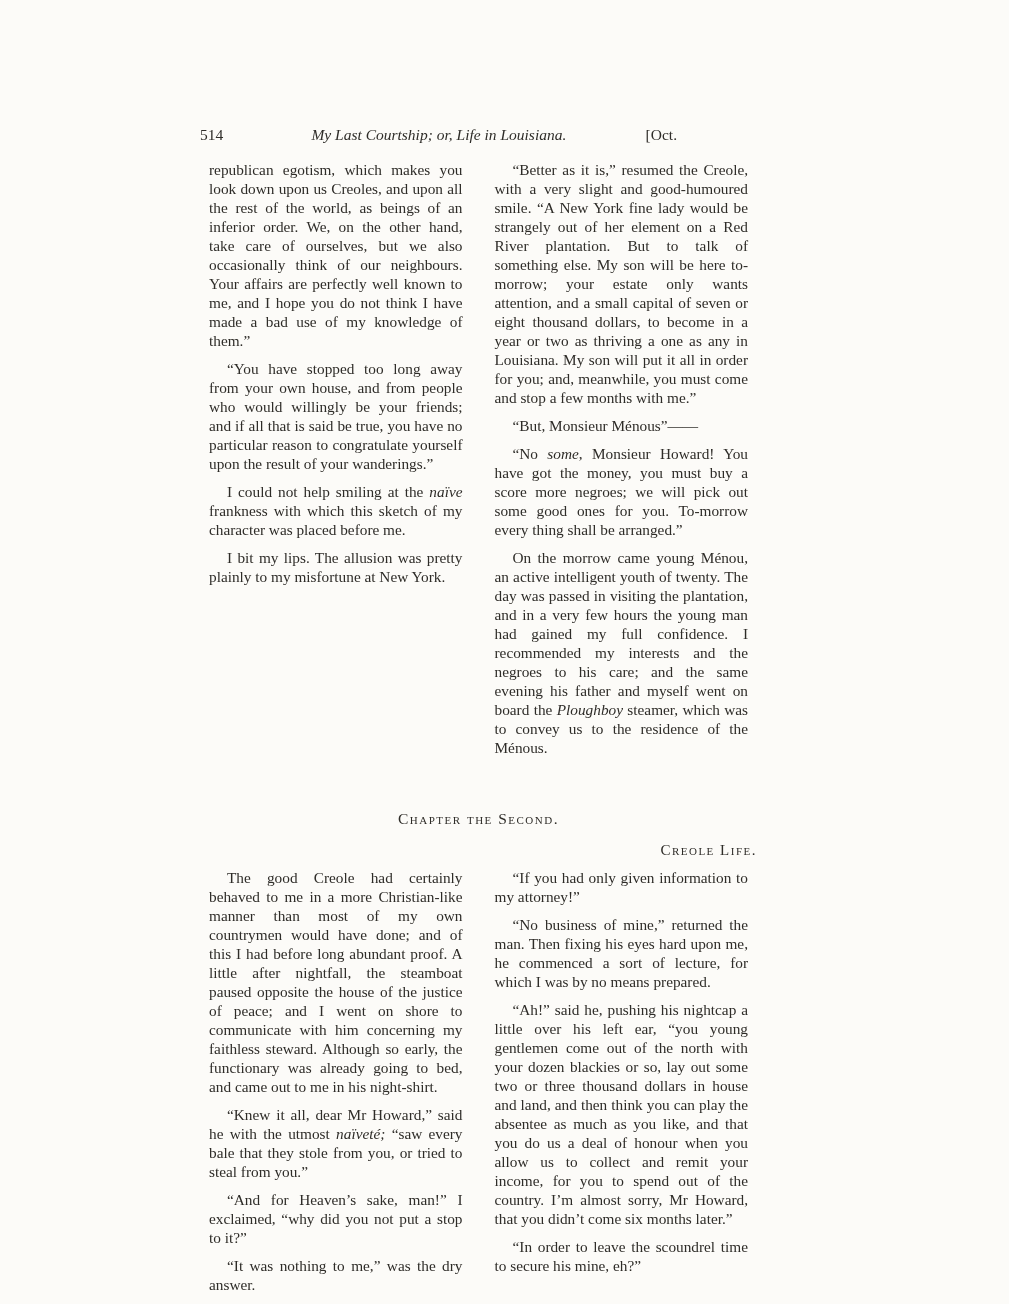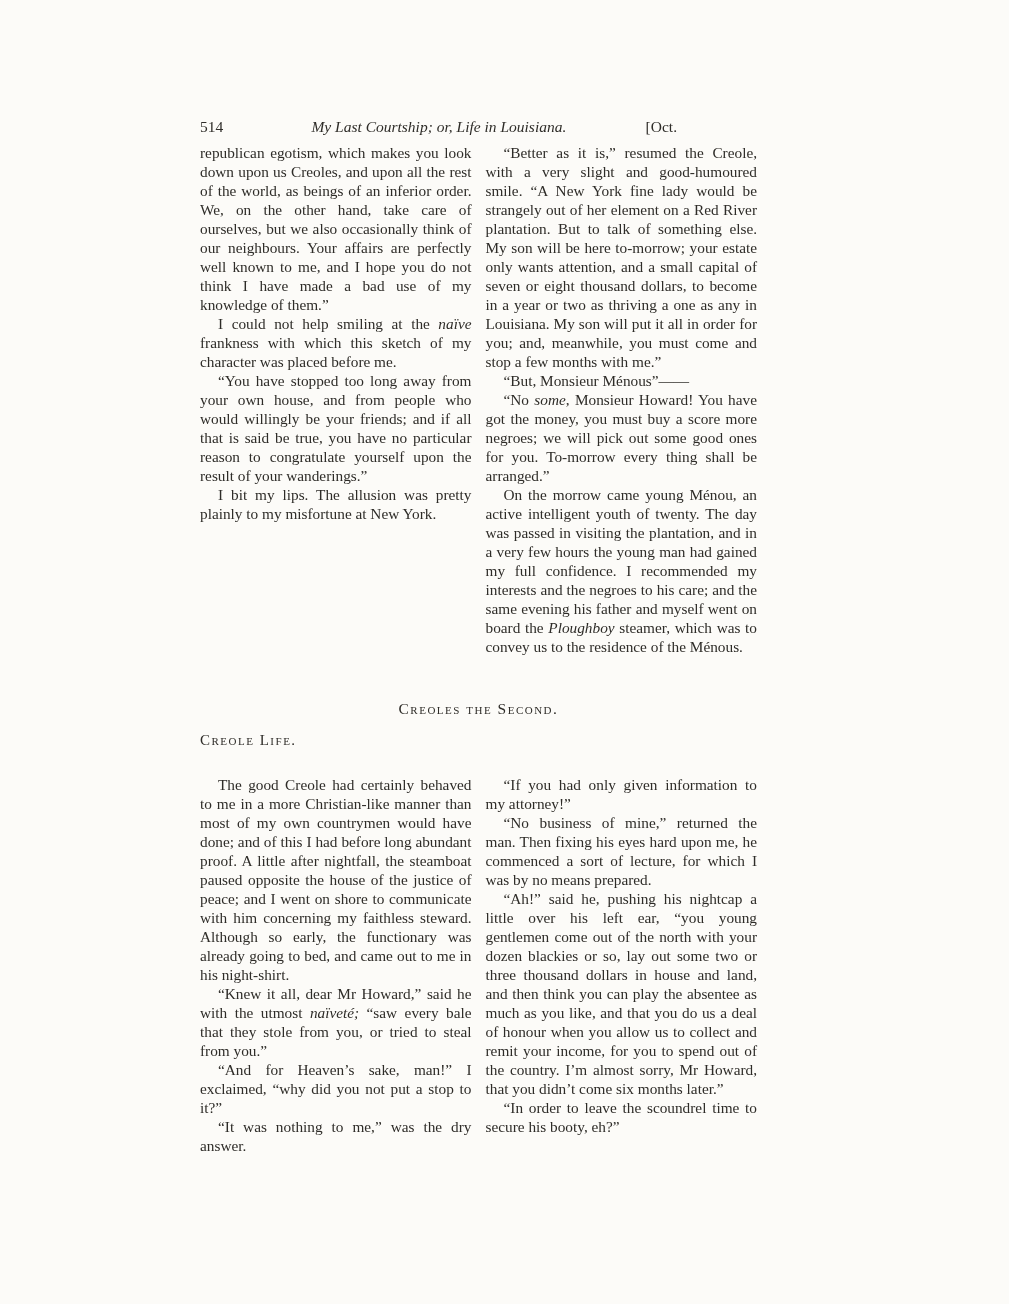--- a/index.html
+++ b/index.html
@@ -15,21 +15,21 @@
     overflow: hidden;
   }
   .page {
     position: relative;
     width: 1009px;
     height: 1304px;
   }
   .content {
     position: absolute;
     left: 200px;
-    top: 118px;
+    top: 126px;
     width: 557px;
   }
   .header {
     display: flex;
     align-items: baseline;
     font-size: 15.5px;
     margin-bottom: 7px;
   }
   .header .side-left { flex: 1; text-align: left; }
   .header .side-right { flex: 1; }
@@ -39,80 +39,79 @@
   }
   .columns {
     display: flex;
     gap: 14px;
     text-align: justify;
     font-size: 15.3px;
     line-height: 19px;
   }
   .col { flex: 1; min-width: 0; }
   .para {
-    margin: 0;
+    margin: 9px;
     text-indent: 18px;
   }
   .para.noindent { text-indent: 0; }
   .chapter {
     text-align: center;
     font-variant: small-caps;
     letter-spacing: 1.5px;
     font-size: 15.5px;
     margin-top: 44px;
     margin-bottom: 0;
   }
   .subchapter {
-    text-align: left;
+    text-align: right;
     font-variant: small-caps;
     letter-spacing: 1.5px;
     font-size: 15px;
     margin-top: 14px;
-    margin-bottom: 26px;
   }
 </style>
 </head>
 <body>
 
 <div class="page">
   <div class="content">
 
     <div class="header">
       <span class="side-left">514</span>
       <span class="title">My Last Courtship; or, Life in Louisiana.</span>
       <span class="side-right">[Oct.</span>
     </div>
 
     <div class="columns">
       <div class="col">
           <p class="para noindent">republican egotism, which makes you look down upon us Creoles, and upon all the rest of the world, as beings of an inferior order.  We, on the other hand, take care of ourselves, but we also occasionally think of our neighbours.  Your affairs are perfectly well known to me, and I hope you do not think I have made a bad use of my knowledge of them.”</p>
+          <p class="para">“You have stopped too long away from your own house, and from people who would willingly be your friends; and if all that is said be true, you have no particular reason to congratulate yourself upon the result of your wanderings.”</p>
           <p class="para">I could not help smiling at the <i>naïve</i> frankness with which this sketch of my character was placed before me.</p>
-          <p class="para">“You have stopped too long away from your own house, and from people who would willingly be your friends; and if all that is said be true, you have no particular reason to congratulate yourself upon the result of your wanderings.”</p>
           <p class="para">I bit my lips.  The allusion was pretty plainly to my misfortune at New York.</p>
         </div>
       <div class="col">
           <p class="para">“Better as it is,” resumed the Creole, with a very slight and good-humoured smile.  “A New York fine lady would be strangely out of her element on a Red River plantation.  But to talk of something else.  My son will be here to-morrow; your estate only wants attention, and a small capital of seven or eight thousand dollars, to become in a year or two as thriving a one as any in Louisiana.  My son will put it all in order for you; and, meanwhile, you must come and stop a few months with me.”</p>
           <p class="para">“But, Monsieur Ménous”——</p>
           <p class="para">“No <i>some</i>, Monsieur Howard! You have got the money, you must buy a score more negroes; we will pick out some good ones for you.  To-morrow every thing shall be arranged.”</p>
           <p class="para">On the morrow came young Ménou, an active intelligent youth of twenty.  The day was passed in visiting the plantation, and in a very few hours the young man had gained my full confidence.  I recommended my interests and the negroes to his care; and the same evening his father and myself went on board the <i>Ploughboy</i> steamer, which was to convey us to the residence of the Ménous.</p>
         </div>
     </div>
 
-    <div class="chapter">Creoles the Second.</div>
+    <div class="chapter">Chapter the Second.</div>
     <div class="subchapter">Creole Life.</div>
 
     <div class="columns">
       <div class="col">
           <p class="para">The good Creole had certainly behaved to me in a more Christian-like manner than most of my own countrymen would have done; and of this I had before long abundant proof.  A little after nightfall, the steamboat paused opposite the house of the justice of peace; and I went on shore to communicate with him concerning my faithless steward.  Although so early, the functionary was already going to bed, and came out to me in his night-shirt.</p>
           <p class="para">“Knew it all, dear Mr Howard,” said he with the utmost <i>naïveté;</i> “saw every bale that they stole from you, or tried to steal from you.”</p>
           <p class="para">“And for Heaven’s sake, man!” I exclaimed, “why did you not put a stop to it?”</p>
           <p class="para">“It was nothing to me,” was the dry answer.</p>
         </div>
       <div class="col">
           <p class="para">“If you had only given information to my attorney!”</p>
           <p class="para">“No business of mine,” returned the man.  Then fixing his eyes hard upon me, he commenced a sort of lecture, for which I was by no means prepared.</p>
           <p class="para">“Ah!” said he, pushing his nightcap a little over his left ear, “you young gentlemen come out of the north with your dozen blackies or so, lay out some two or three thousand dollars in house and land, and then think you can play the absentee as much as you like, and that you do us a deal of honour when you allow us to collect and remit your income, for you to spend out of the country.  I’m almost sorry, Mr Howard, that you didn’t come six months later.”</p>
-          <p class="para">“In order to leave the scoundrel time to secure his booty, eh?”</p>
+          <p class="para">“In order to leave the scoundrel time to secure his mine, eh?”</p>
         </div>
     </div>
 
   </div>
 </div>
 
 </body></html>

